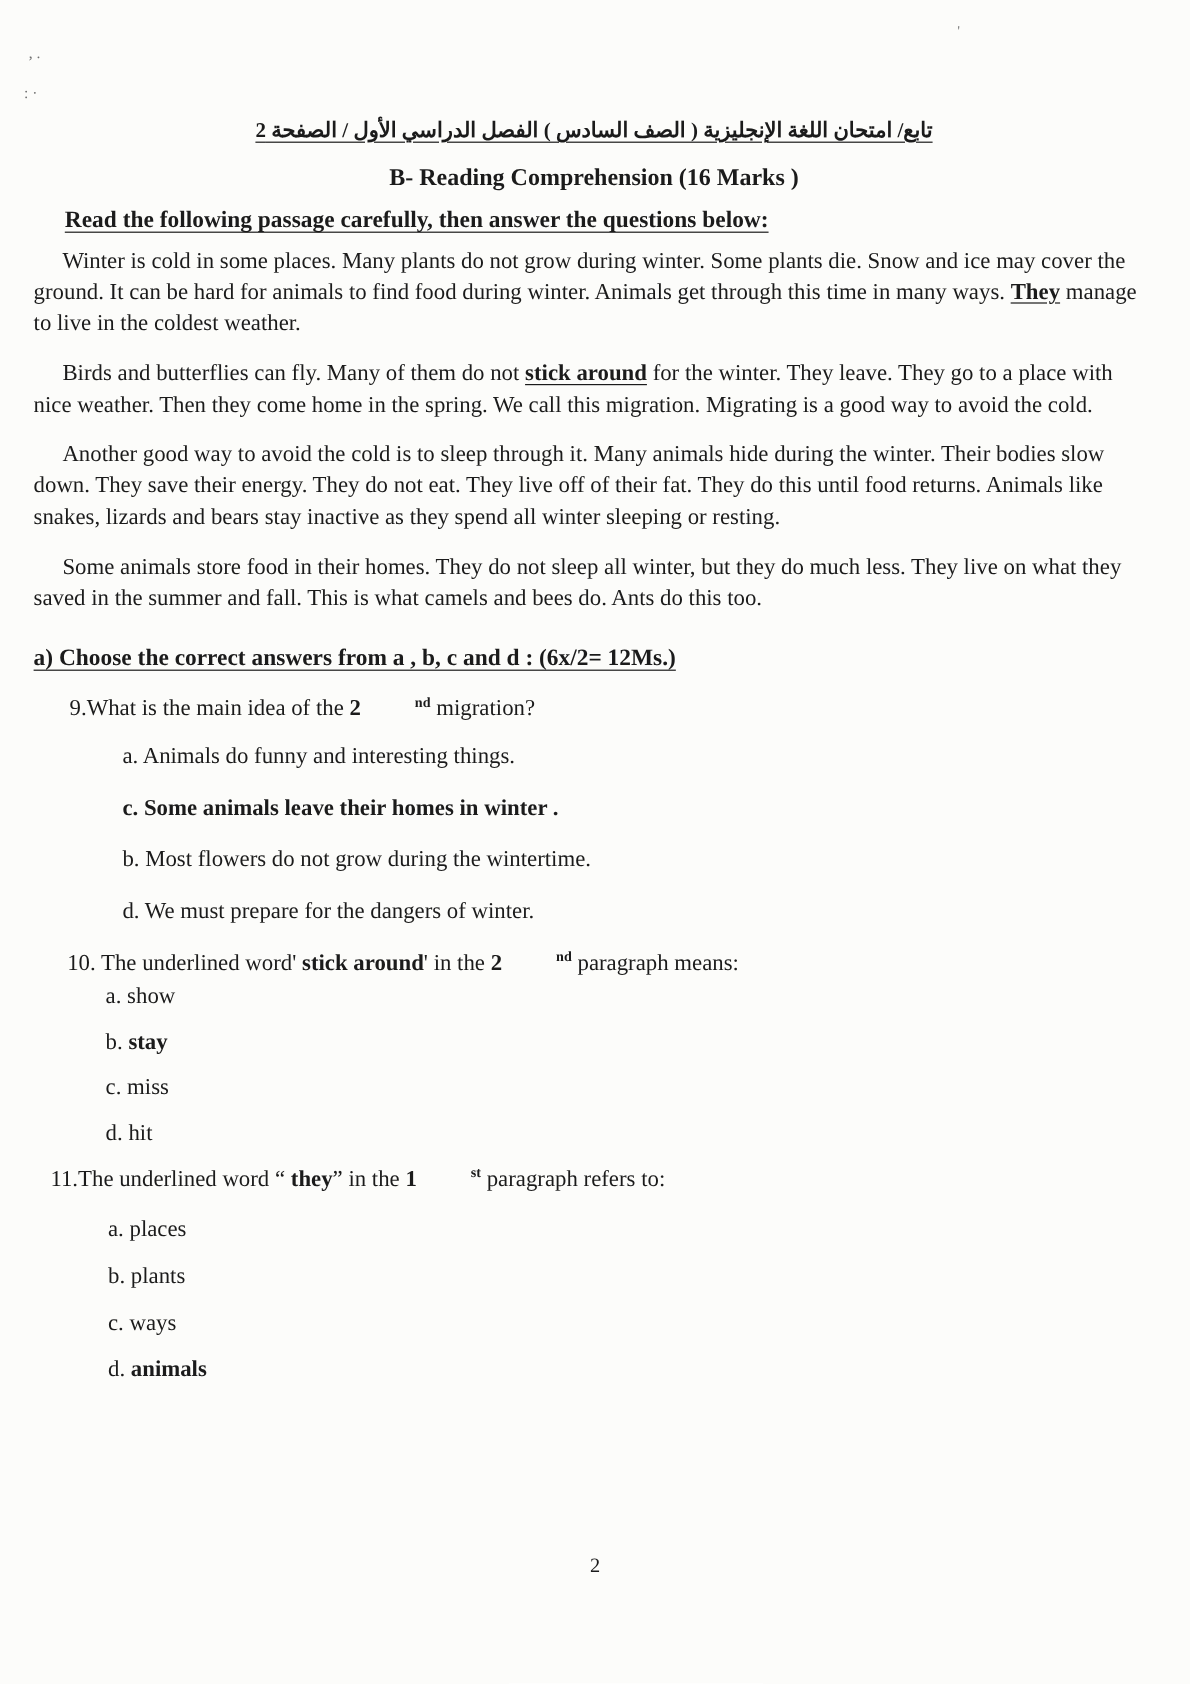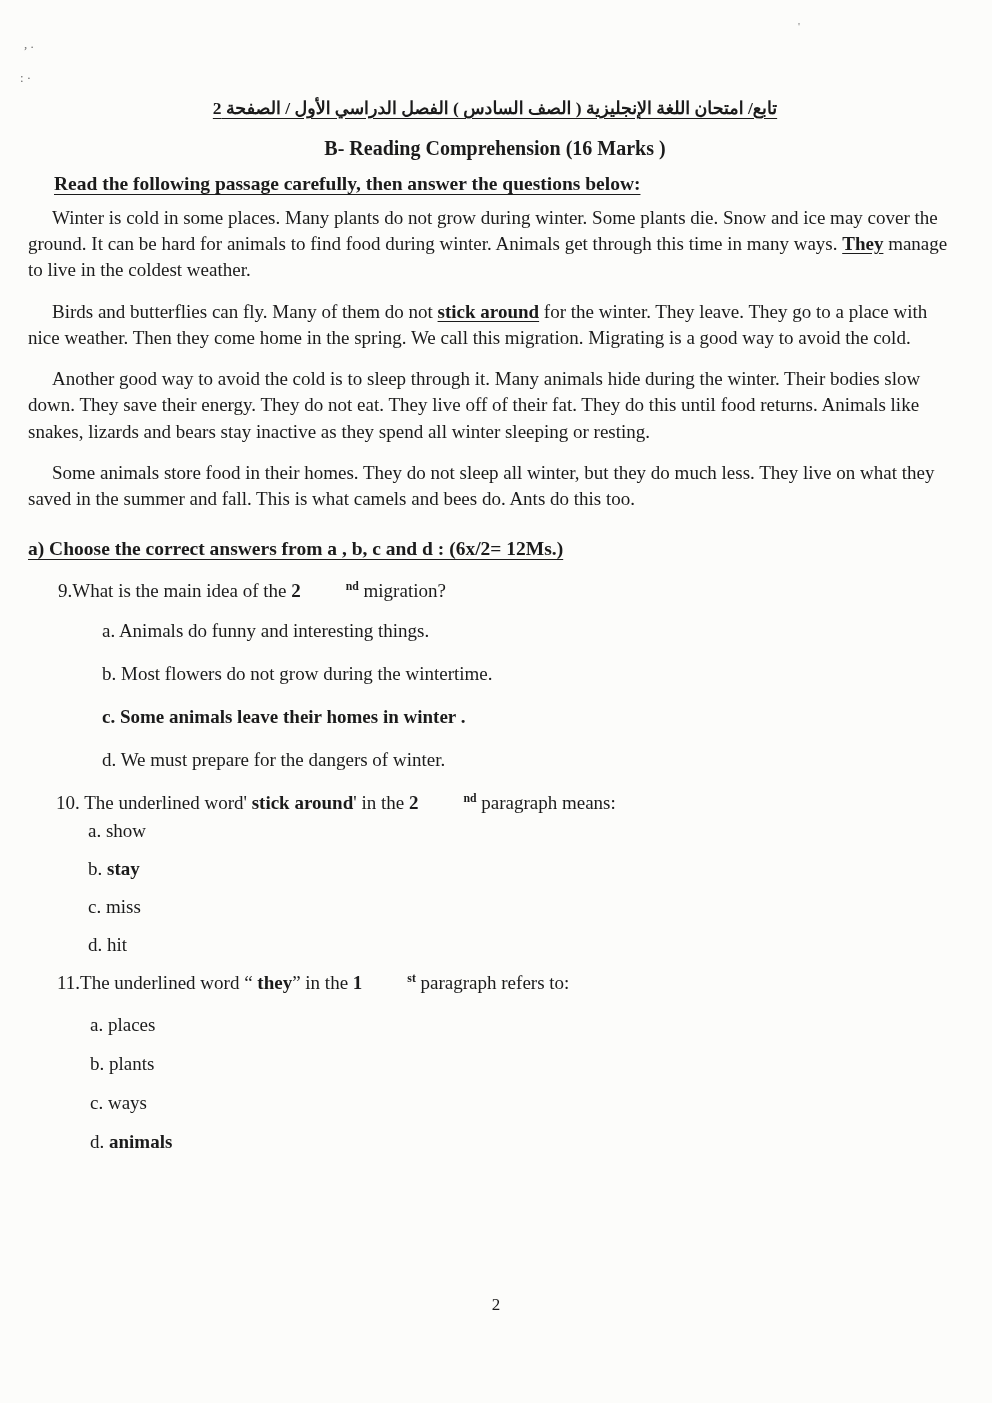--- a/index.html
+++ b/index.html
@@ -75,21 +75,21 @@
   .option {
     font-size: 19px;
     margin: 0 0 20px 0;
   }
   .q9 .stem   { margin-left: 30px; margin-bottom: 18px; }
   .q9 .option { margin-left: 74px; margin-bottom: 21px; }
   .q10        { margin-top: 16px; }
   .q10 .stem  { margin-left: 28px; margin-bottom: 6px; }
   .q10 .option{ margin-left: 60px; margin-bottom: 16px; }
   .q11        { margin-top: 16px; }
-  .q11 .stem  { margin-left: 29px; margin-bottom: 20px; }
+  .q11 .stem  { margin-left: 14px; margin-bottom: 20px; }
   .q11 .option{ margin-left: 62px; margin-bottom: 17px; }
 
   .page-number {
     position: absolute;
     left: 0;
     right: 0;
     bottom: 88px;
     text-align: center;
     font-size: 17px;
   }
@@ -115,22 +115,22 @@
     <p class="para"><span>Another good way to avoid the cold is to sleep through it. Many animals hide during the winter. Their bodies slow down. They save their energy. They do not eat. They live off of their fat. They do this until food returns. Animals like snakes, lizards and bears stay inactive as they spend all winter sleeping or resting.</span></p>
     <p class="para"><span>Some animals store food in their homes. They do not sleep all winter, but they do much less. They live on what they saved in the summer and fall. This is what camels and bees do. Ants do this too.</span></p>
   </div>
 
   <p class="mcq-header">a) Choose the correct answers from a , b, c and d : (6x/2= 12Ms.)</p>
 
   <div class="question q9">
     <p class="stem"><span>9.What is the main idea of the </span><span class="b">2</span><sup class="b">nd</sup><span> migration?</span></p>
     <div class="options">
       <p class="option"><span>a. Animals do funny and interesting things.</span></p>
+      <p class="option"><span class="b">c. Some animals leave their homes in winter .</span></p>
       <p class="option"><span>b. Most flowers do not grow during the wintertime.</span></p>
-      <p class="option"><span class="b">c. Some animals leave their homes in winter .</span></p>
       <p class="option"><span>d. We must prepare for the dangers of winter.</span></p>
     </div>
   </div>
 
   <div class="question q10">
     <p class="stem"><span>10. The underlined word' </span><span class="b">stick around</span><span>' in the </span><span class="b">2</span><sup class="b">nd</sup><span>  paragraph means:</span></p>
     <div class="options">
       <p class="option"><span>a. show</span></p>
       <p class="option"><span>b. </span><span class="b">stay</span></p>
       <p class="option"><span>c. miss</span></p>

